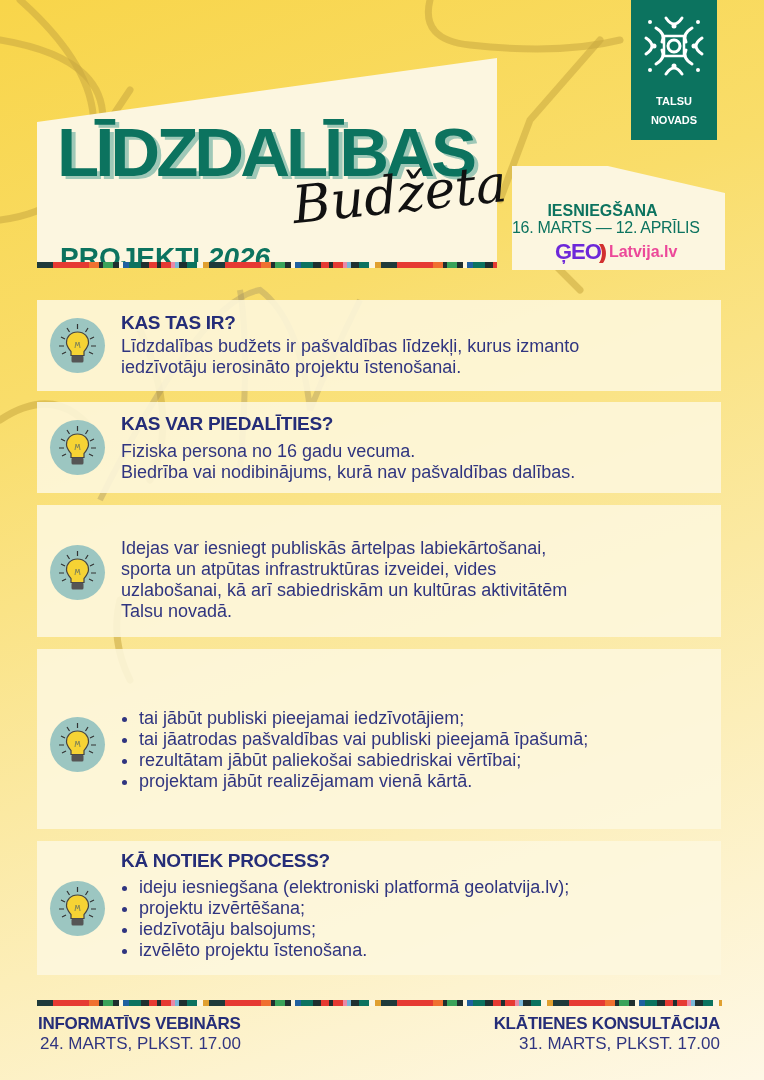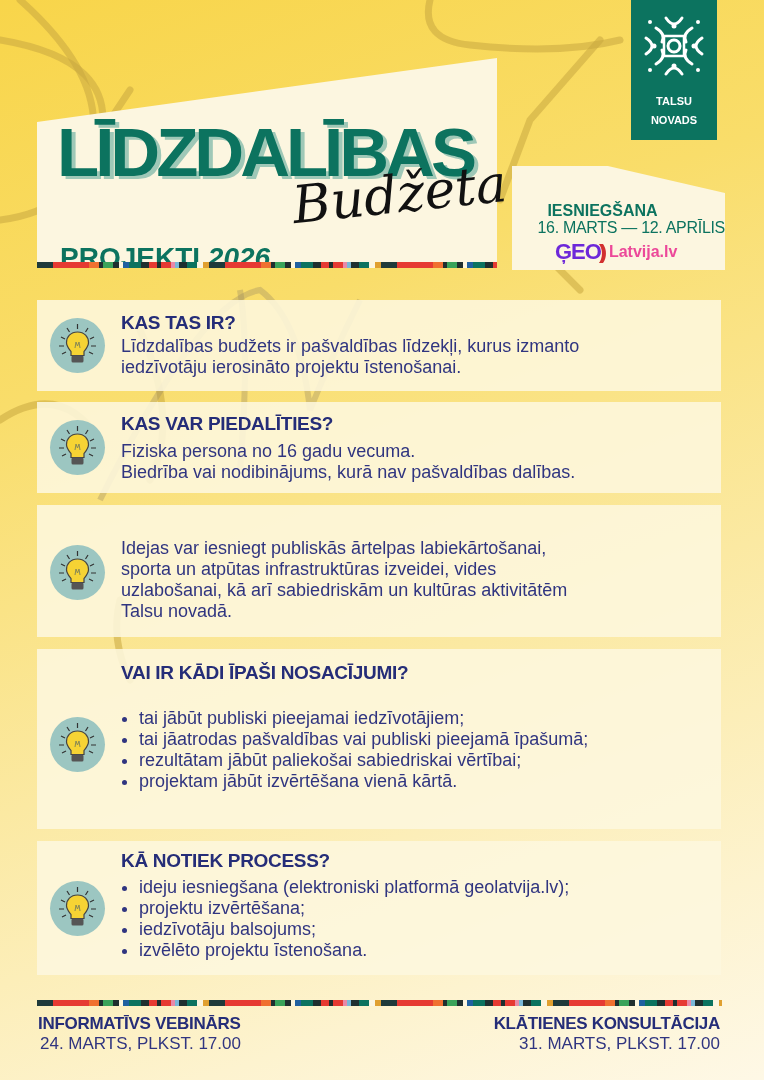--- a/index.html
+++ b/index.html
@@ -19,21 +19,21 @@
     #1f3a3a 0 16px,#e63a32 16px 52px,#f07030 52px 62px,#1f2f2f 62px 66px,#3aa35a 66px 76px,#1f2f2f 76px 82px,
     #fcf6e0 82px 86px,#2060a0 86px 92px,#0c735f 92px 104px,#1f2f2f 104px 112px,#e63a32 112px 120px,#1f2f2f 120px 124px,
     #e63a32 124px 134px,#e88aa8 134px 138px,#7ab8d8 138px 142px,#1f2f2f 142px 150px,#0c735f 150px 160px,#fcf6e0 160px 166px,#e0a030 166px 172px);}
   .logo{position:absolute;left:631px;top:0;width:86px;height:140px;background:#0c735f;}
   .logo-mark{position:absolute;left:11px;top:14px;width:64px;height:64px;}
   .logo-text{position:absolute;left:0;top:92px;width:86px;text-align:center;color:#fff;
     font-family:Liberation Sans, sans-serif;font-weight:700;font-size:11px;line-height:19px;}
   .geo-box{position:absolute;left:512px;top:166px;width:213px;height:104px;background:#fcf6e0;
     clip-path:polygon(0 0,45% 0,100% 26%,100% 100%,0 100%);}
   .geo-title{position:absolute;left:512px;top:202px;width:181px;text-align:center;color:#0c735f;font-weight:700;font-size:16px;}
-  .geo-dates{position:absolute;left:512px;top:219px;width:213px;text-align:right;color:#0c735f;font-size:16px;letter-spacing:-0.3px;}
+  .geo-dates{position:absolute;left:512px;top:219px;width:213px;text-align:left;color:#0c735f;font-size:16px;letter-spacing:-0.3px;}
   .geo-logo{position:absolute;left:555px;top:239px;display:flex;align-items:center;}
   .geo-mark{color:#6d28d9;font-weight:700;font-size:22px;letter-spacing:-1px;text-align:center;}
   .geo-rings{color:#d23030;font-weight:700;font-size:20px;margin-left:-2px;letter-spacing:-6px;}
   .geo-lv{color:#ec4899;font-weight:700;font-size:16px;margin-left:8px;}
   .card{position:absolute;left:37px;width:684px;background:rgba(253,247,222,0.88);}
   .bulb{position:absolute;left:13px;width:55px;height:55px;border-radius:50%;background:#9cc6c1;}
   .bulb svg{width:55px;height:55px;}
   .card-h{position:absolute;left:84px;color:#252d78;font-weight:700;font-size:19px;letter-spacing:-0.3px;}
   .card-body{position:absolute;left:84px;color:#303580;font-size:18px;line-height:21px;white-space:pre-line;}
   .bullets{position:absolute;left:84px;color:#303580;font-size:18px;line-height:21px;margin:0;padding-left:34px;}
@@ -166,26 +166,25 @@
   <div class="bulb" style="top:68px;">
     <svg viewBox="0 0 55 55">
         <g stroke="#333" stroke-width="1.2" fill="none">
       <path d="M27.5 6v5M17 10l2.5 4M38 10l-2.5 4M11 19l4 2M44 19l-4 2M9 28h5M41 28h5M12 36l4-2M43 36l-4-2"></path>
         </g>
       <path d="M27.5 14c-7 0-11 5-11 10.5 0 4 2.5 6.5 4.5 9v4h13v-4c2-2.5 4.5-5 4.5-9C38.5 19 34.5 14 27.5 14z" fill="#f6d334" stroke="#444" stroke-width="1.2"></path>
       <rect x="21.5" y="37.5" width="12" height="7" rx="1.5" fill="#555"></rect>
       <path d="M25 30l1-6 1.5 4 1.5-4 1 6" stroke="#885" stroke-width="1" fill="none"></path>
     </svg>
   </div>
-  <div class="card-h" style="top:13px;">VAI IR KĀDI ĪPAŠI NOSACĪJUMI?</div>
   <ul class="bullets" style="top:59px;left:68px;width:600px;">
     <li>tai jābūt publiski pieejamai iedzīvotājiem;</li>
     <li>tai jāatrodas pašvaldības vai publiski pieejamā īpašumā;</li>
     <li>rezultātam jābūt paliekošai sabiedriskai vērtībai;</li>
-    <li>projektam jābūt izvērtēšana vienā kārtā.</li>
+    <li>projektam jābūt realizējamam vienā kārtā.</li>
   </ul>
 </div>
 
 <div class="card" style="top:841px;height:134px;">
   <div class="bulb" style="top:40px;">
     <svg viewBox="0 0 55 55">
         <g stroke="#333" stroke-width="1.2" fill="none">
       <path d="M27.5 6v5M17 10l2.5 4M38 10l-2.5 4M11 19l4 2M44 19l-4 2M9 28h5M41 28h5M12 36l4-2M43 36l-4-2"></path>
         </g>
       <path d="M27.5 14c-7 0-11 5-11 10.5 0 4 2.5 6.5 4.5 9v4h13v-4c2-2.5 4.5-5 4.5-9C38.5 19 34.5 14 27.5 14z" fill="#f6d334" stroke="#444" stroke-width="1.2"></path>

